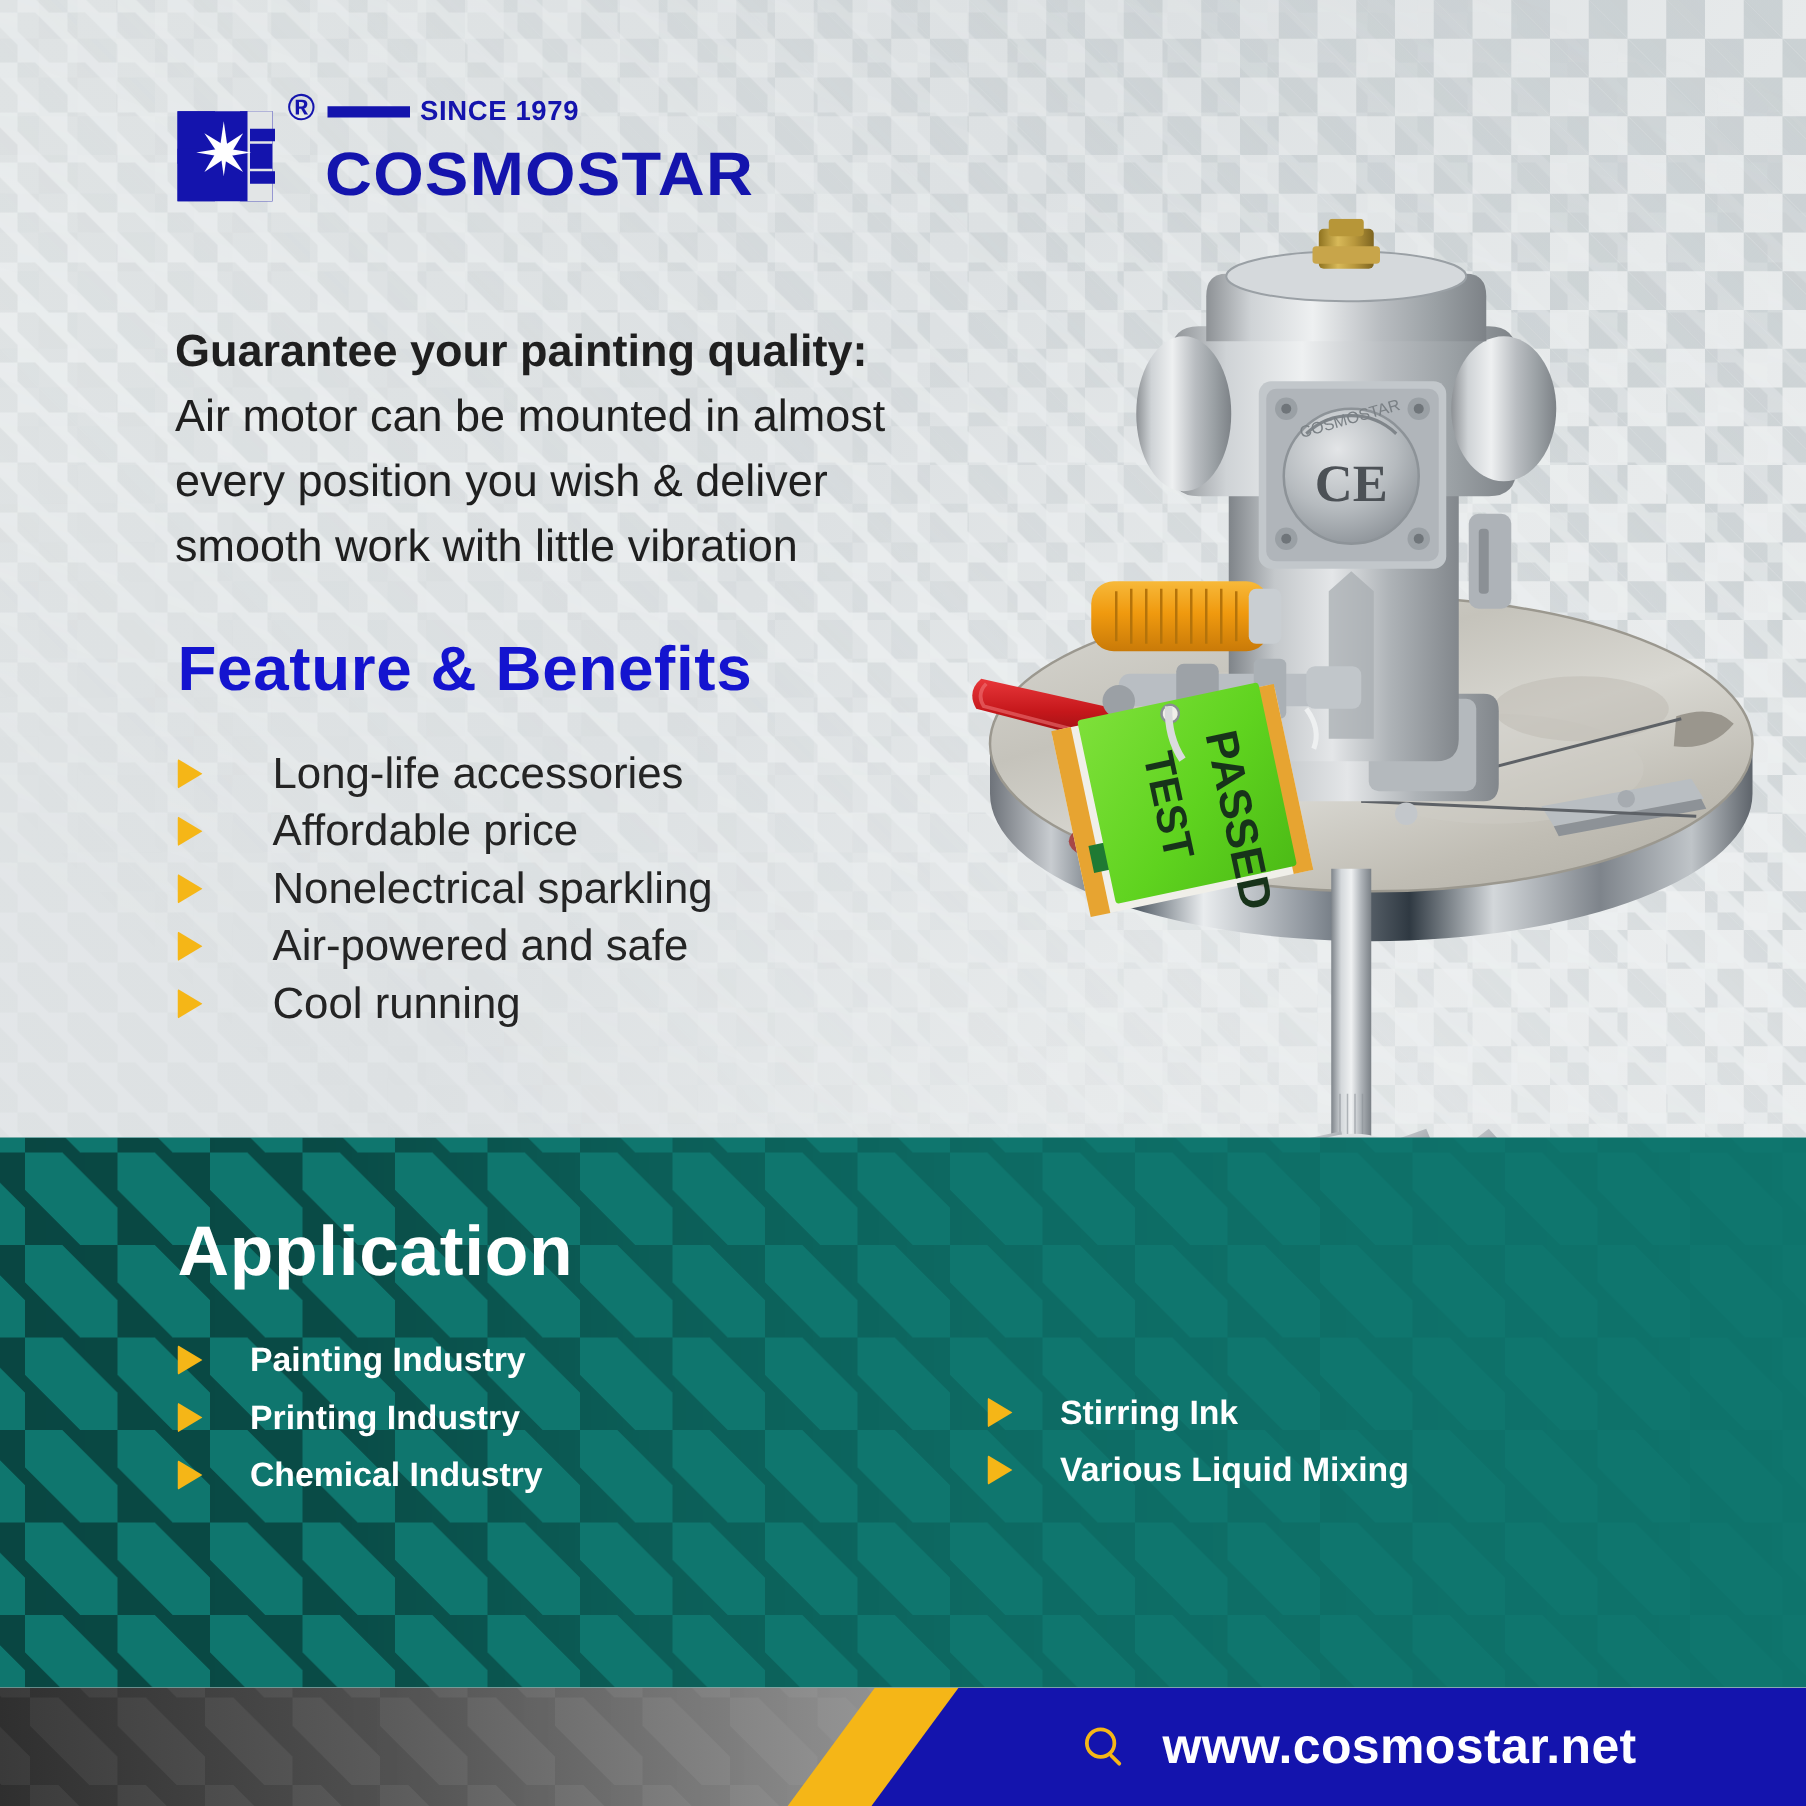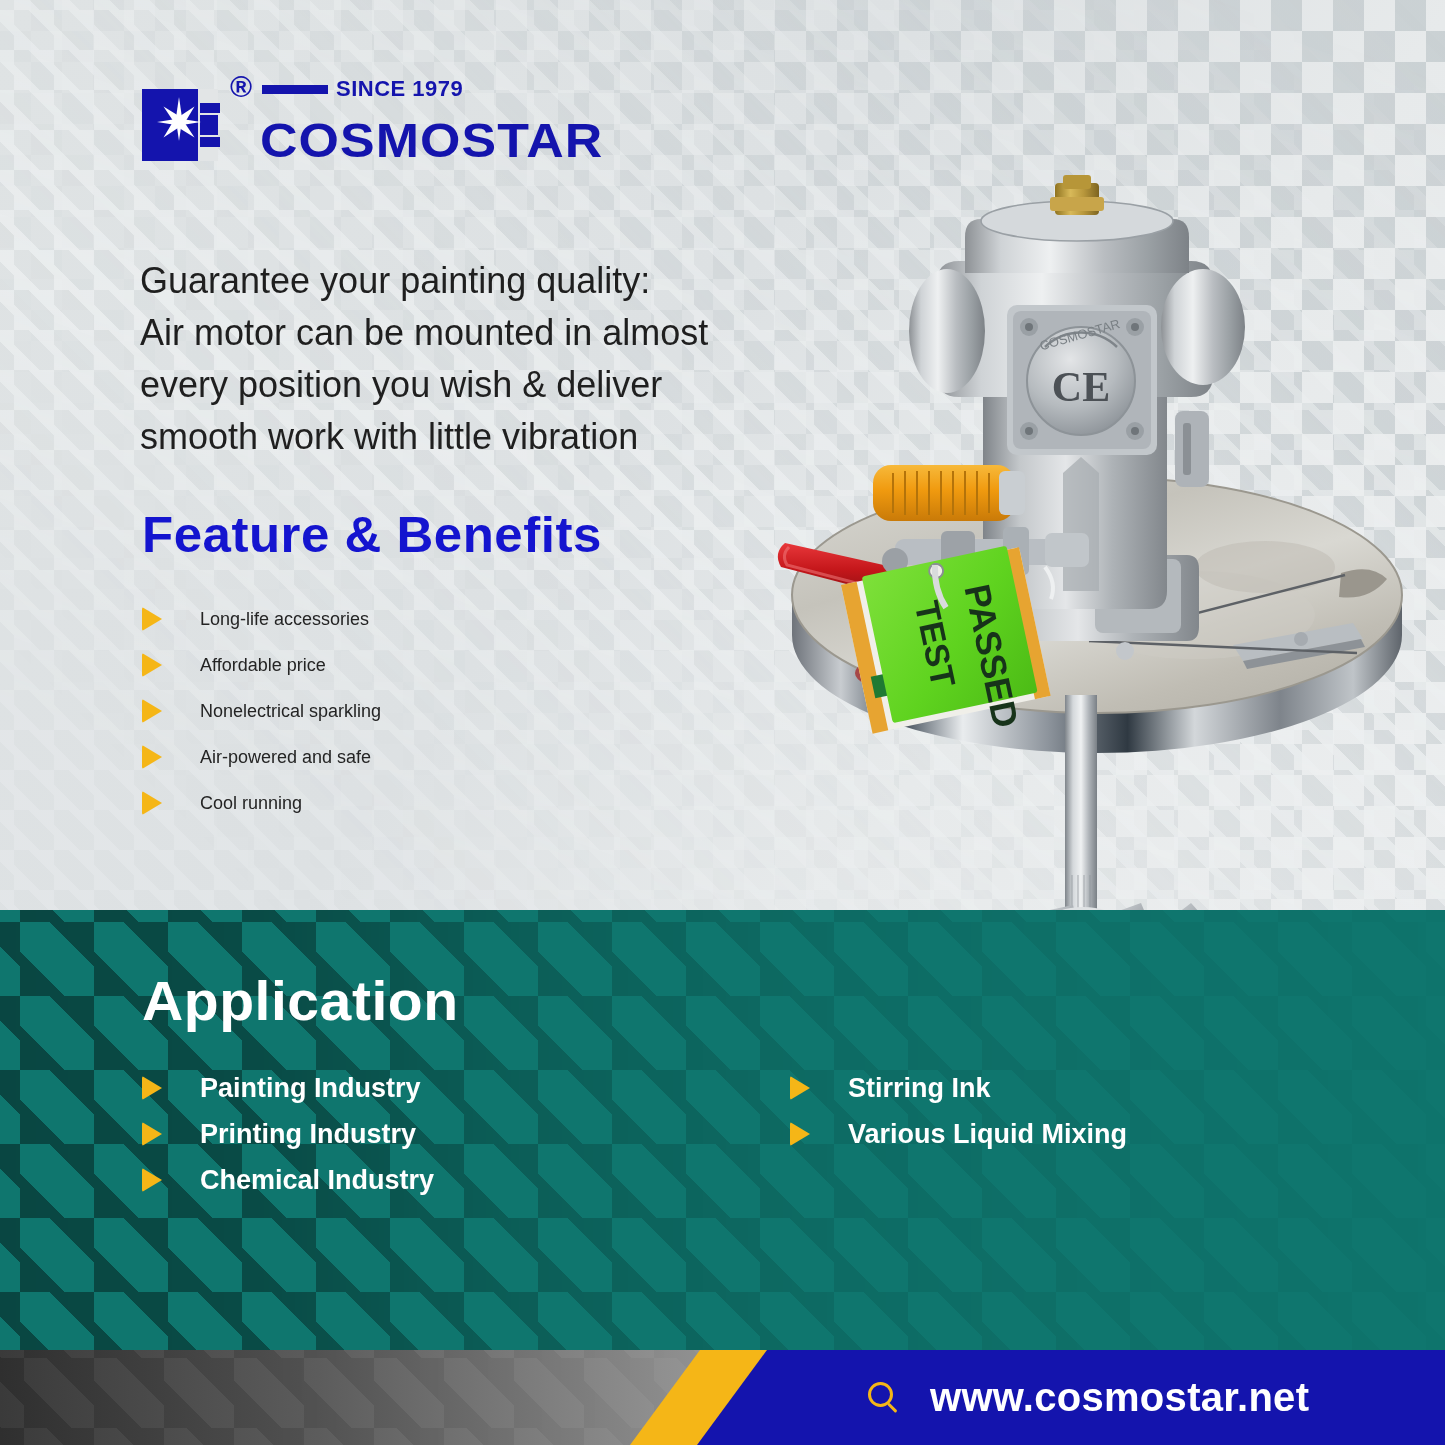--- a/index.html
+++ b/index.html
@@ -60,40 +60,40 @@
   .logo-cosmostar {
     font-size:49px; font-weight:bold; color:#1414AD;
     letter-spacing:1px; line-height:.92;
     transform:scaleX(1.06); transform-origin:left center;
     font-family:"Liberation Sans", sans-serif;
   }
 
   
   .headline { position:absolute; left:140px; top:255px; width:690px; }
   .headline .ln { color:#1f1f1f; font-size:36px; line-height:52px; white-space:nowrap; }
-  .headline .ln.b { font-weight:normal; }
+  .headline .ln.b { font-weight:bold; }
 
   
   .feat-head {
     position:absolute; left:142px; top:506px;
     color:#1414CF; font-size:50px; font-weight:bold;
     letter-spacing:.5px; transform:scaleX(1.02); transform-origin:left center;
   }
 
   
   .feat-list { position:absolute; left:142px; top:596px; width:560px; }
   .blt { display:flex; align-items:center; height:46px; }
   .tri {
     width:0; height:0; flex:0 0 auto;
     border-left:20px solid #F5B617;
     border-top:12px solid transparent;
     border-bottom:12px solid transparent;
     border-radius:2px;
   }
-  .blt-txt { margin-left:38px; font-size:18px; color:#242424; white-space:nowrap; }
+  .blt-txt { margin-left:56px; font-size:35px; color:#242424; white-space:nowrap; }
 
   
   .dark-panel {
     position:absolute; left:0; top:910px; width:1445px; height:440px;
     background:#0f766e; overflow:hidden;
   }
   .dark-diamonds {
     position:absolute; inset:0;
     background-image:
       linear-gradient(45deg, rgba(0,0,0,.40) 30%, transparent 30%, transparent 70%, rgba(0,0,0,.40) 70%);
@@ -102,21 +102,21 @@
     -webkit-mask-image:linear-gradient(90deg, rgba(0,0,0,1) 0%, rgba(0,0,0,.9) 18%, rgba(0,0,0,.5) 36%, rgba(0,0,0,.22) 58%, rgba(0,0,0,.10) 80%, rgba(0,0,0,.04) 100%);
     mask-image:linear-gradient(90deg, rgba(0,0,0,1) 0%, rgba(0,0,0,.9) 18%, rgba(0,0,0,.5) 36%, rgba(0,0,0,.22) 58%, rgba(0,0,0,.10) 80%, rgba(0,0,0,.04) 100%);
   }
   .app-head {
     position:absolute; left:142px; top:58px;
     color:#ffffff; font-size:56px; font-weight:bold; letter-spacing:.5px;
     transform:scaleX(1.02); transform-origin:left center;
   }
   .app-col { position:absolute; top:155px; }
   .app-col.left { left:142px; }
-  .app-col.right { left:790px; }
+  .app-col.right { left:790px;margin-top:42px; }
   .app-col .blt { height:46px; }
   .app-col .blt-txt {
     margin-left:38px; font-size:27px; font-weight:bold; color:#ffffff; white-space:nowrap;
   }
   .app-col .tri { border-left-color:#F5B617; }
 
   
   .footer { position:absolute; left:0; top:1350px; width:1445px; height:95px; overflow:hidden; }
   .footer-gray {
     position:absolute; inset:0;

